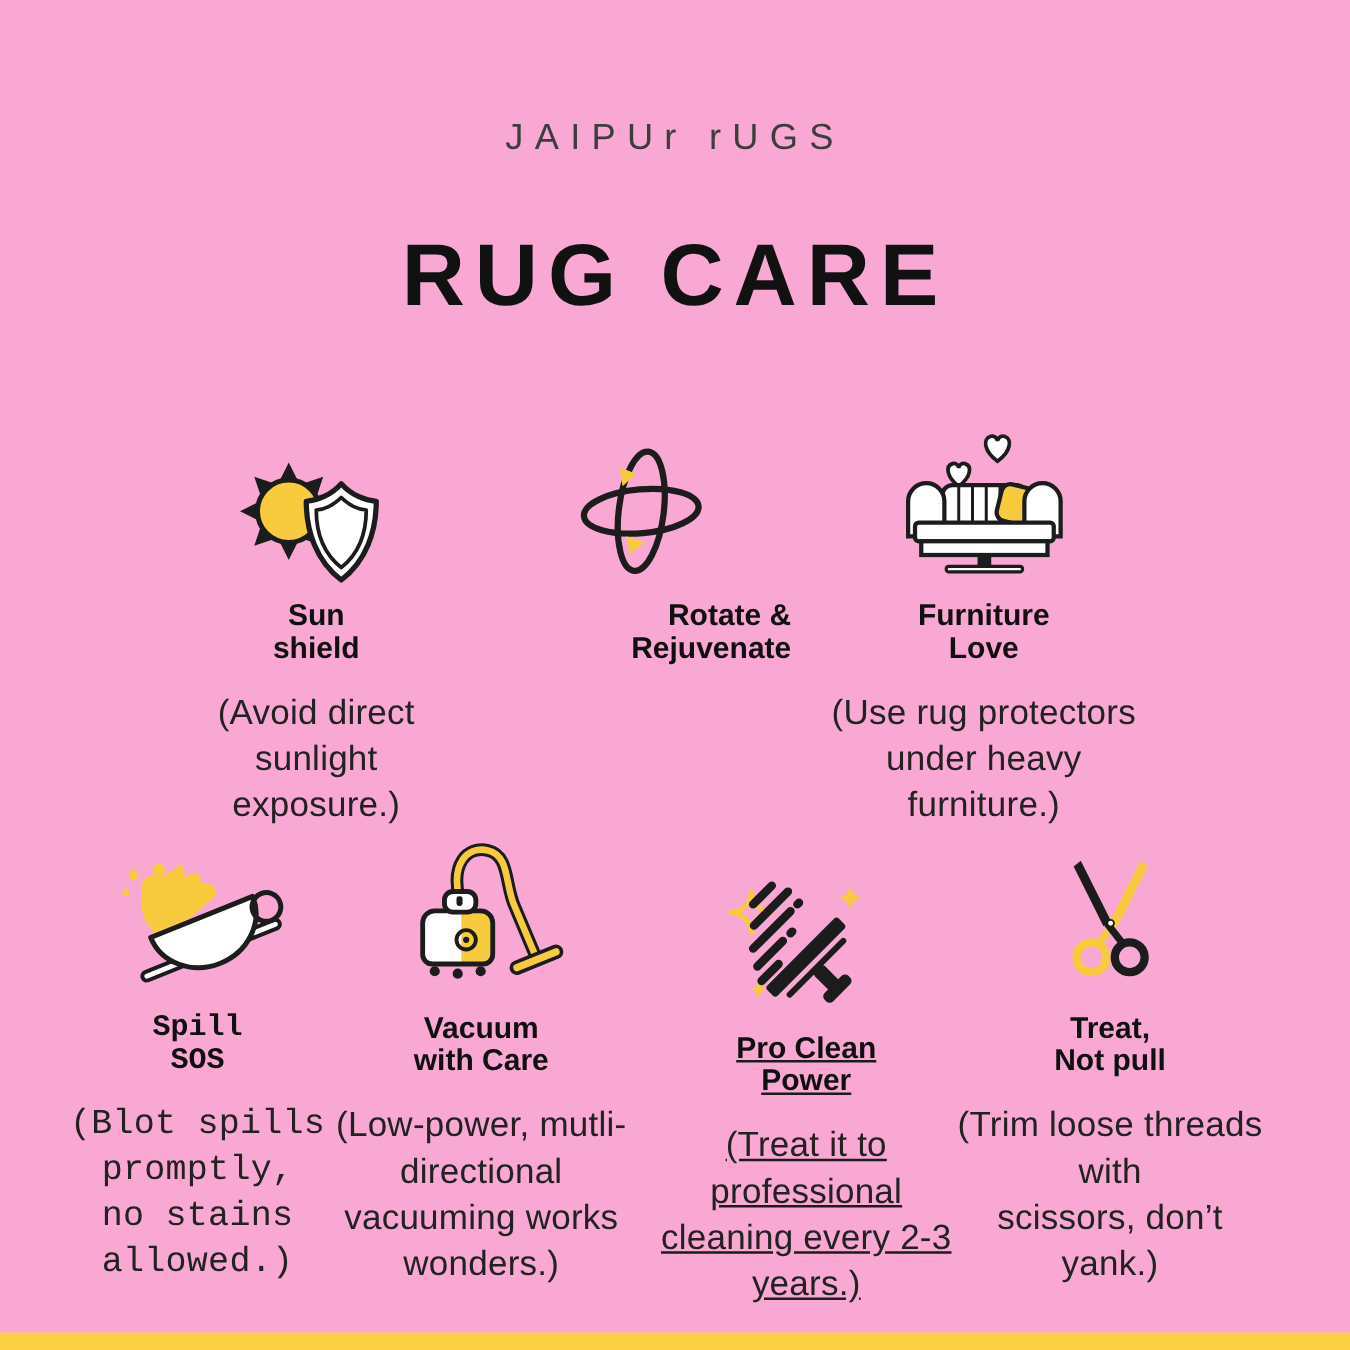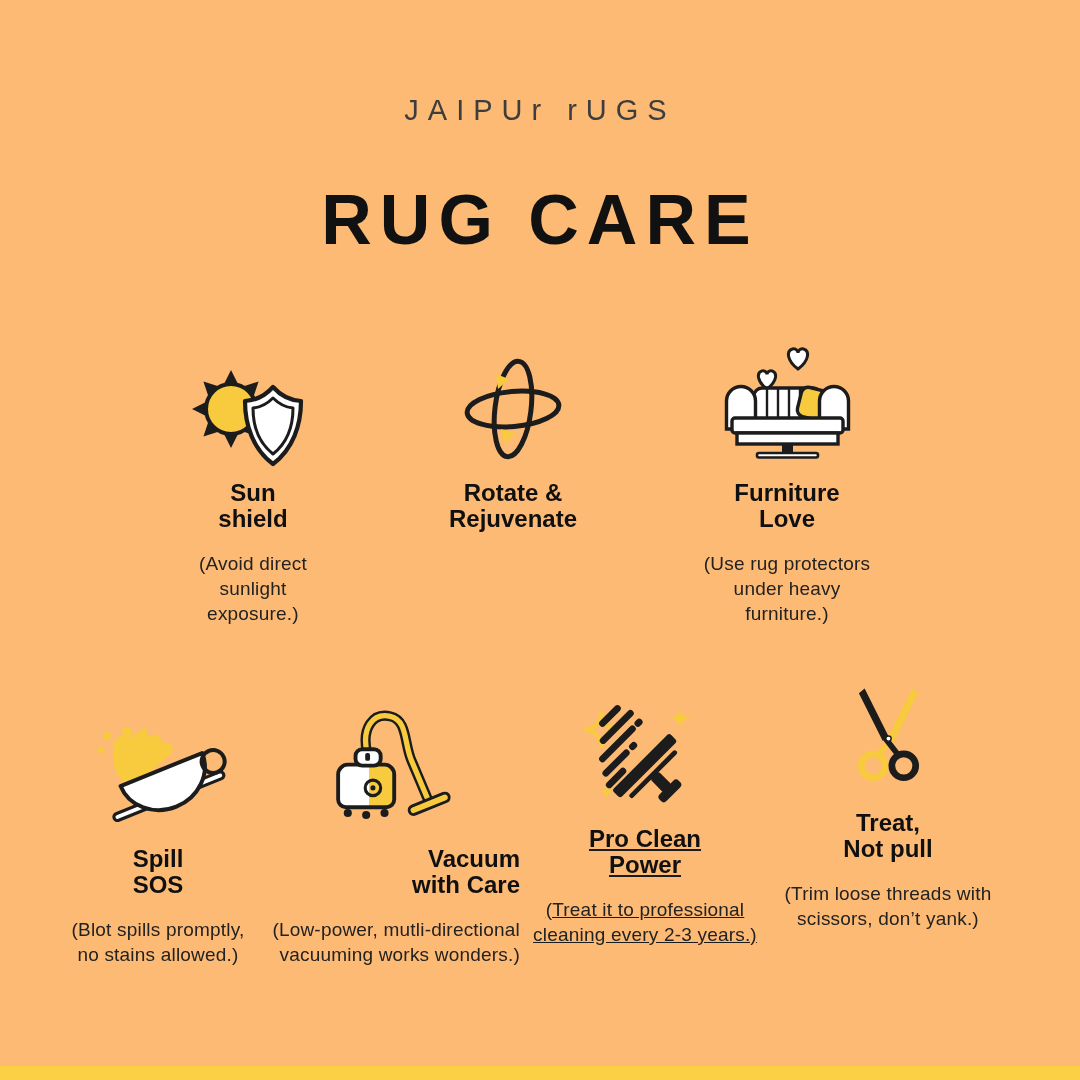--- a/index.html
+++ b/index.html
@@ -1,18 +1,18 @@
 <!DOCTYPE html>
 <html><head>
 <meta charset="utf-8">
 <style>
   html,body { margin:0; padding:0; background:#ffffff; }
   .canvas {
     position:relative; width:1080px; height:1080px;
-    background:#fdba74; overflow:hidden;
+    background:#f9a8d4; overflow:hidden;
     font-family:"Liberation Sans", sans-serif;
     color:#1c1c1c;
   }
   .logo {
     position:absolute; top:94px; left:0; width:100%;
     text-align:center; font-size:29px; font-weight:400;
     letter-spacing:9px; color:#3d3d3d;
   }
   .page-title {
     position:absolute; top:180px; left:0; width:100%;
@@ -21,21 +21,21 @@
   }
   .tip { position:absolute; text-align:center; }
   .icon-box { display:flex; align-items:flex-end; justify-content:center; }
   .row1 .icon-box { height:128px; }
   .row2 .icon-box { height:132px; }
   .tip-title {
     margin:10px 0 0 0; font-size:24px; font-weight:700; line-height:1.1;
     color:#101010; white-space:pre-line;
   }
   .tip-desc {
-    margin:18px 0 0 0; font-size:19px; font-weight:400; line-height:1.33;
+    margin:18px 0 0 0; font-size:28px; font-weight:400; line-height:1.33;
     color:#222222; white-space:pre-line; letter-spacing:0.2px;
   }
   .row2 .tip-desc { }
   .bottom-bar {
     position:absolute; left:0; bottom:0; width:100%; height:14px;
     background:#FCD044;
   }
   svg { display:block; }
 </style>
 </head>
@@ -65,21 +65,21 @@
         <path d="M82,33 C88,39 96,42.5 102,43 C102,61 96,78 82,89 C68,78 62,61 62,43 C68,42.5 76,39 82,33 Z" fill="none" stroke="#1c1c1c" stroke-width="3" stroke-linejoin="round"></path>
       </svg>
     </div>
     <h3 class="tip-title">Sun
 shield</h3>
     <p class="tip-desc">(Avoid direct
 sunlight
 exposure.)</p>
   </div>
 
-  <div class="tip row1" style="left:393px; top:342px; width:240px;">
+  <div class="tip row1" style="left:393px; top:342px; width:240px;text-align:right;">
     <div class="icon-box">
       <svg width="115" height="122" viewBox="0 0 115 122">
         <ellipse cx="57" cy="61" rx="46" ry="17.5" fill="none" stroke="#1c1c1c" stroke-width="5" transform="rotate(-5 57 61)"></ellipse>
         <ellipse cx="57" cy="61" rx="18" ry="48" fill="none" stroke="#1c1c1c" stroke-width="5" transform="rotate(7 57 61)"></ellipse>
         <polygon points="40,26 53,31 42,41" fill="#F8CA3E"></polygon>
         <polygon points="45,81 60,86 48,95" fill="#F8CA3E"></polygon>
       </svg>
     </div>
     <h3 class="tip-title">Rotate &amp;
 Rejuvenate</h3>
@@ -107,21 +107,21 @@
         <rect x="47" y="111" width="61" height="4.5" rx="2" fill="#ffffff" stroke="#1c1c1c" stroke-width="2.6"></rect>
       </svg>
     </div>
     <h3 class="tip-title">Furniture
 Love</h3>
     <p class="tip-desc">(Use rug protectors
 under heavy
 furniture.)</p>
   </div>
 
-  <div class="tip row2" style="left:38px; top:704px; width:240px;">
+  <div class="tip row2" style="left:38px; top:668px; width:240px;font-family:Liberation Mono, monospace;">
     <div class="icon-box">
       <svg width="150" height="110" viewBox="0 0 150 110">
         <g fill="#F8CA3E">
           <path d="M30,24 C28,12 40,6 48,12 C52,4 64,4 66,12 C70,6 80,8 78,17 C90,14 94,26 84,31 L50,62 C36,56 28,42 30,24 Z"></path>
           <circle cx="24" cy="10" r="4"></circle>
           <circle cx="44" cy="6" r="5"></circle>
           <circle cx="61" cy="5" r="3"></circle>
           <circle cx="18" cy="24" r="3"></circle>
         </g>
         <g transform="rotate(-22 78 48)">
@@ -130,21 +130,21 @@
           <circle cx="131" cy="56" r="11.5" fill="none" stroke="#1c1c1c" stroke-width="4"></circle>
         </g>
       </svg>
     </div>
     <h3 class="tip-title">Spill
 SOS</h3>
     <p class="tip-desc">(Blot spills promptly,
 no stains allowed.)</p>
   </div>
 
-  <div class="tip row2" style="left:250px; top:704px; width:270px;text-align:right;">
+  <div class="tip row2" style="left:250px; top:668px; width:270px;">
     <div class="icon-box">
       <svg width="145" height="132" viewBox="0 0 150 135">
         <path d="M56,50 C50,24 62,8 80,12 C98,16 94,40 102,58 L118,96" fill="none" stroke="#1c1c1c" stroke-width="10.5" stroke-linecap="round"></path>
         <path d="M56,50 C50,24 62,8 80,12 C98,16 94,40 102,58 L118,96" fill="none" stroke="#F8CA3E" stroke-width="5.5" stroke-linecap="round"></path>
         <g transform="rotate(-22 120 102)">
           <rect x="98" y="98" width="44" height="9" rx="4.5" fill="#F8CA3E" stroke="#1c1c1c" stroke-width="3"></rect>
         </g>
         <path d="M36,62 H74 A10,10 0 0 1 84,72 V98 A8,8 0 0 1 76,106 H34 A8,8 0 0 1 26,98 V72 A10,10 0 0 1 36,62 Z" fill="#ffffff"></path>
         <path d="M58,62 H74 A10,10 0 0 1 84,72 V98 A8,8 0 0 1 76,106 H58 Z" fill="#F8CA3E"></path>
         <path d="M36,62 H74 A10,10 0 0 1 84,72 V98 A8,8 0 0 1 76,106 H34 A8,8 0 0 1 26,98 V72 A10,10 0 0 1 36,62 Z" fill="none" stroke="#1c1c1c" stroke-width="4"></path>

